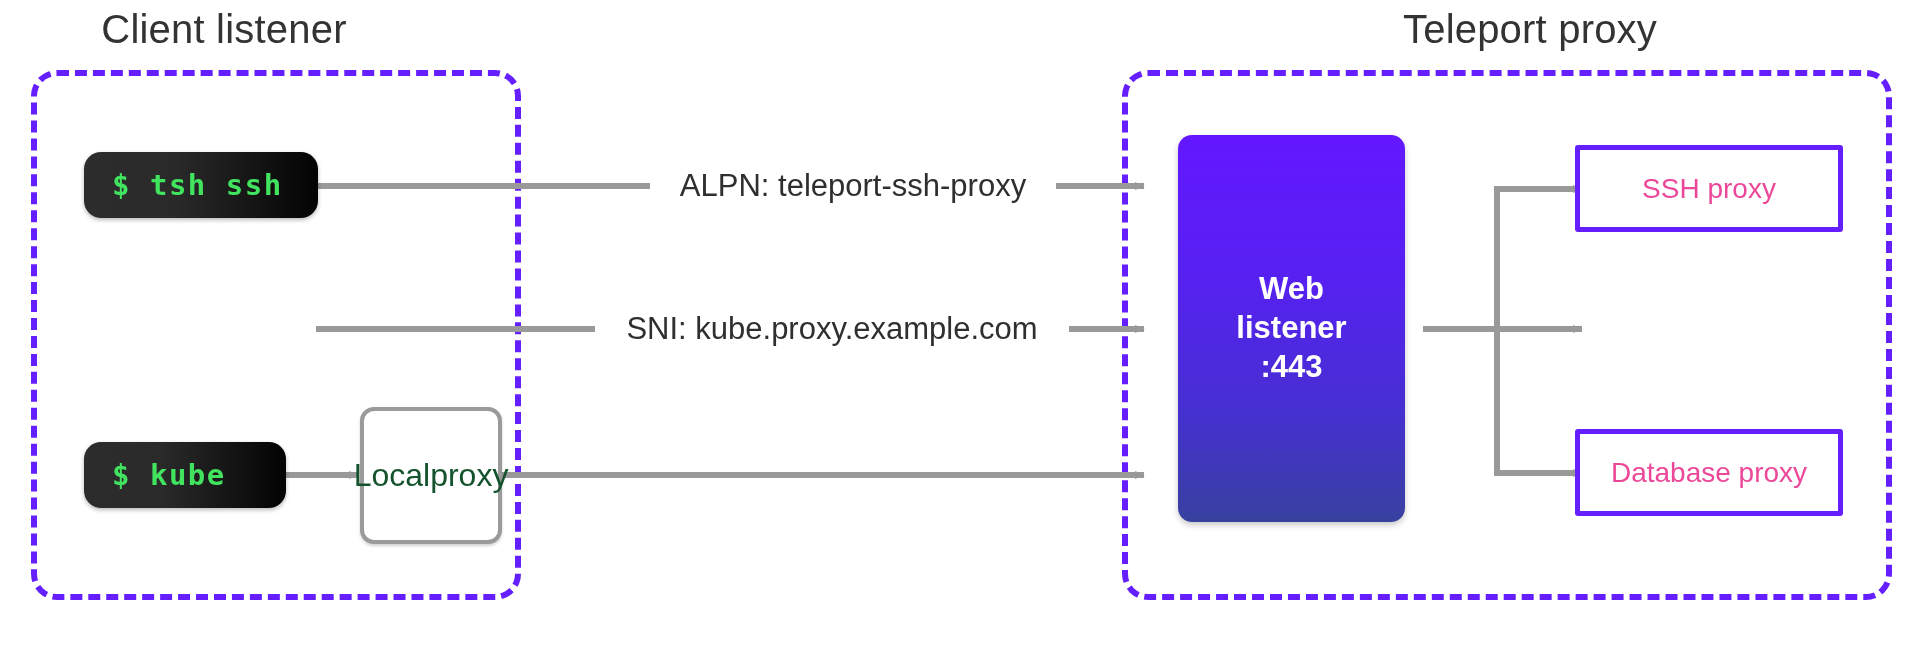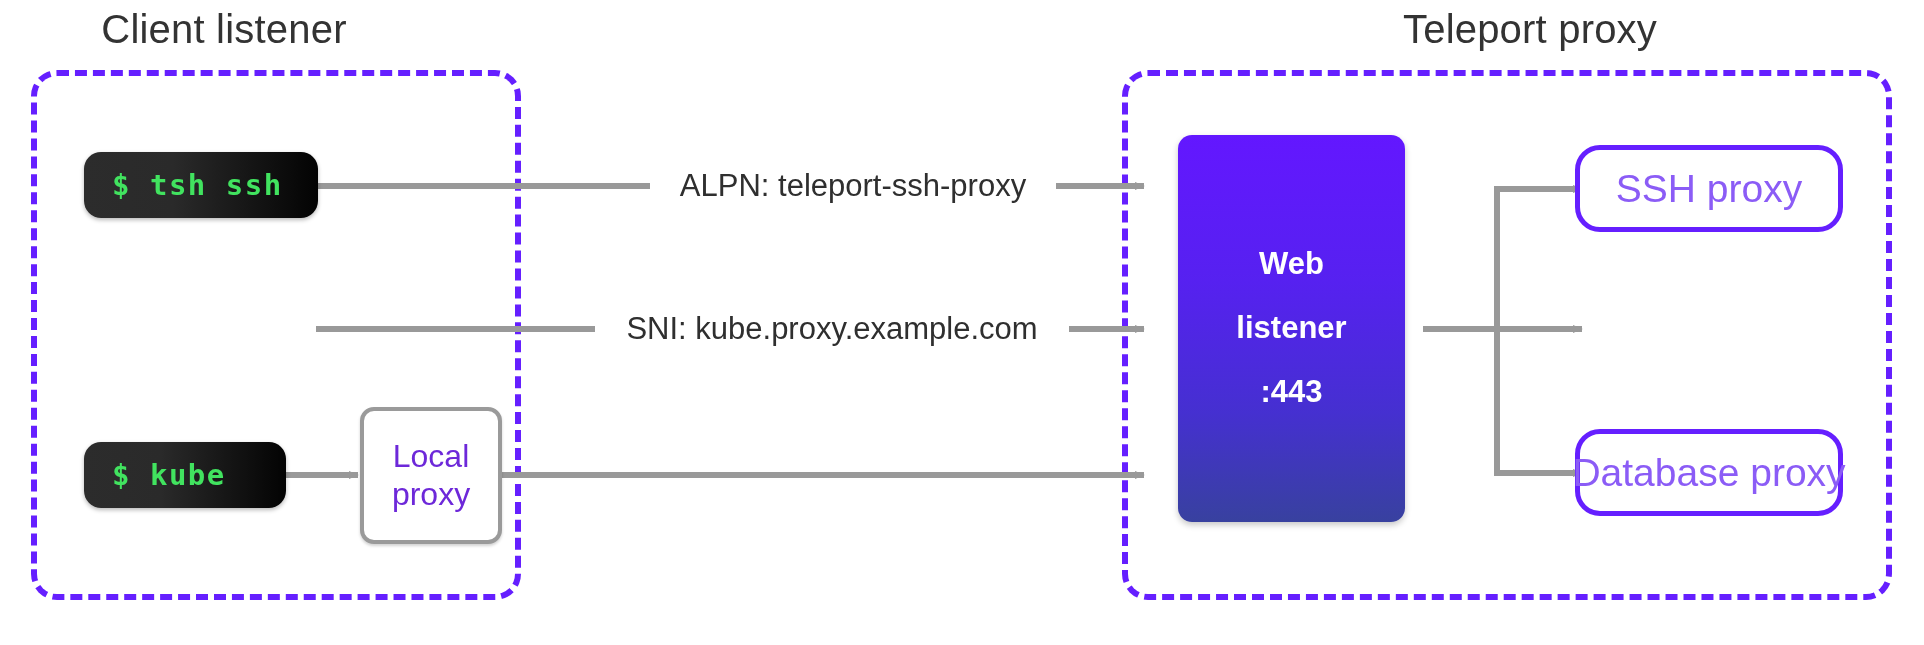--- a/index.html
+++ b/index.html
@@ -53,25 +53,24 @@
     align-items: center;
     padding-left: 28px;
     box-shadow: 0 2px 4px rgba(0,0,0,0.28);
   }
   .localproxy {
     position: absolute;
     box-sizing: border-box;
     border: 4px solid #9a9a9a;
     border-radius: 14px;
     background: #ffffff;
-    color: #6d28d9;
+    color: #14532d;
     font-size: 32px;
     line-height: 1.16;
     display: flex;
-    flex-direction: column;
     align-items: center;
     justify-content: center;
     text-align: center;
     box-shadow: 0 2px 3px rgba(0,0,0,0.18);
   }
   .weblistener {
     position: absolute;
     box-sizing: border-box;
     border-radius: 14px;
     background: linear-gradient(180deg, #6317FF 0%, #5621F0 38%, #4530D0 72%, #38419F 100%);
@@ -83,24 +82,24 @@
     flex-direction: column;
     align-items: center;
     justify-content: center;
     text-align: center;
     box-shadow: 0 3px 6px rgba(0,0,0,0.22);
   }
   .proxybox {
     position: absolute;
     box-sizing: border-box;
     border: 5px solid #651FFF;
-    border-radius: 25px;
+    border-radius: 3px;
     background: #ffffff;
-    color: #8b5cf6;
-    font-size: 39px;
+    color: #ec4899;
+    font-size: 28px;
     display: flex;
     align-items: center;
     justify-content: center;
     text-align: center;
     white-space: nowrap;
   }
   .edgelabel {
     position: absolute;
     font-size: 31px;
     color: #2f2f2f;
@@ -158,21 +157,21 @@
   </div>
 
   <div class="localproxy" style="left:360px; top:407px; width:142px; height:137px;">
     <span>Local</span>
     <span>proxy</span>
   </div>
 
   <div class="edgelabel" style="left:650px; top:170px; width:392px;">ALPN: teleport-ssh-proxy</div>
   <div class="edgelabel" style="left:595px; top:313px; width:460px;">SNI: kube.proxy.example.com</div>
 
-  <div class="weblistener" style="left:1178px; top:135px; width:227px; height:387px;gap:25px;">
+  <div class="weblistener" style="left:1178px; top:135px; width:227px; height:387px;">
     <span>Web</span>
     <span>listener</span>
     <span>:443</span>
   </div>
 
   <div class="proxybox" style="left:1575px; top:145px; width:268px; height:87px;">
     <span>SSH proxy</span>
   </div>
 
 

